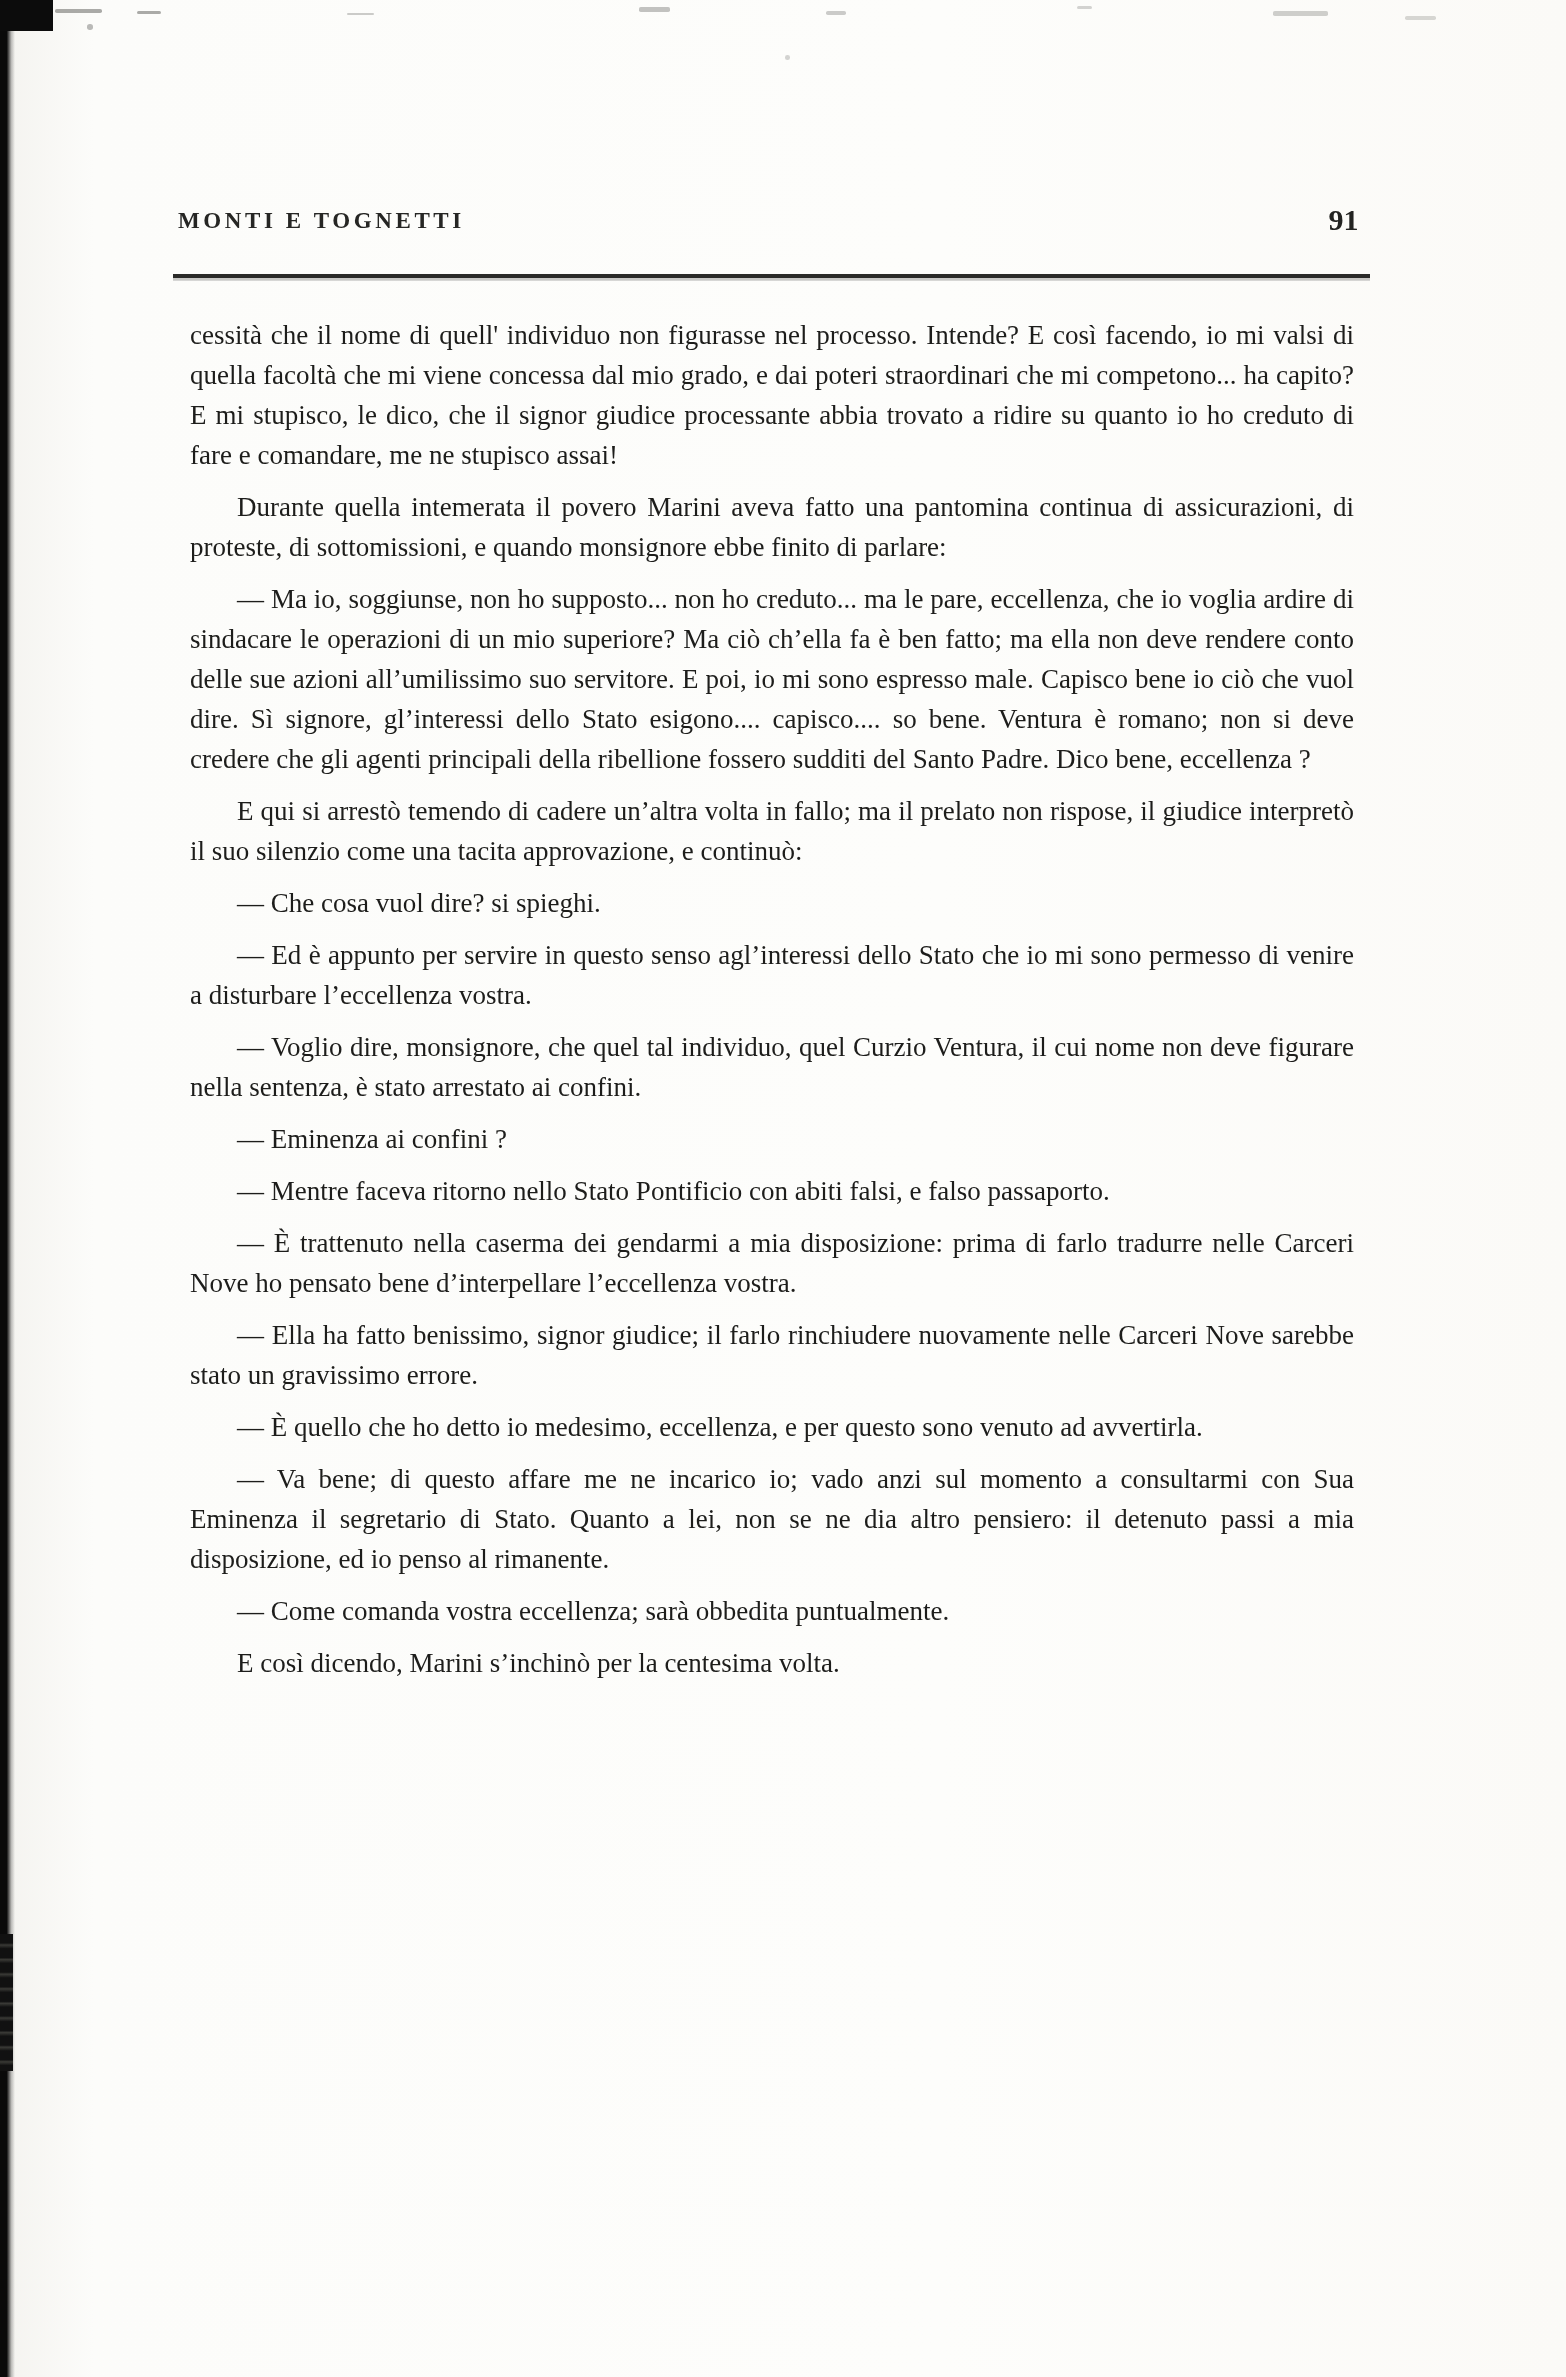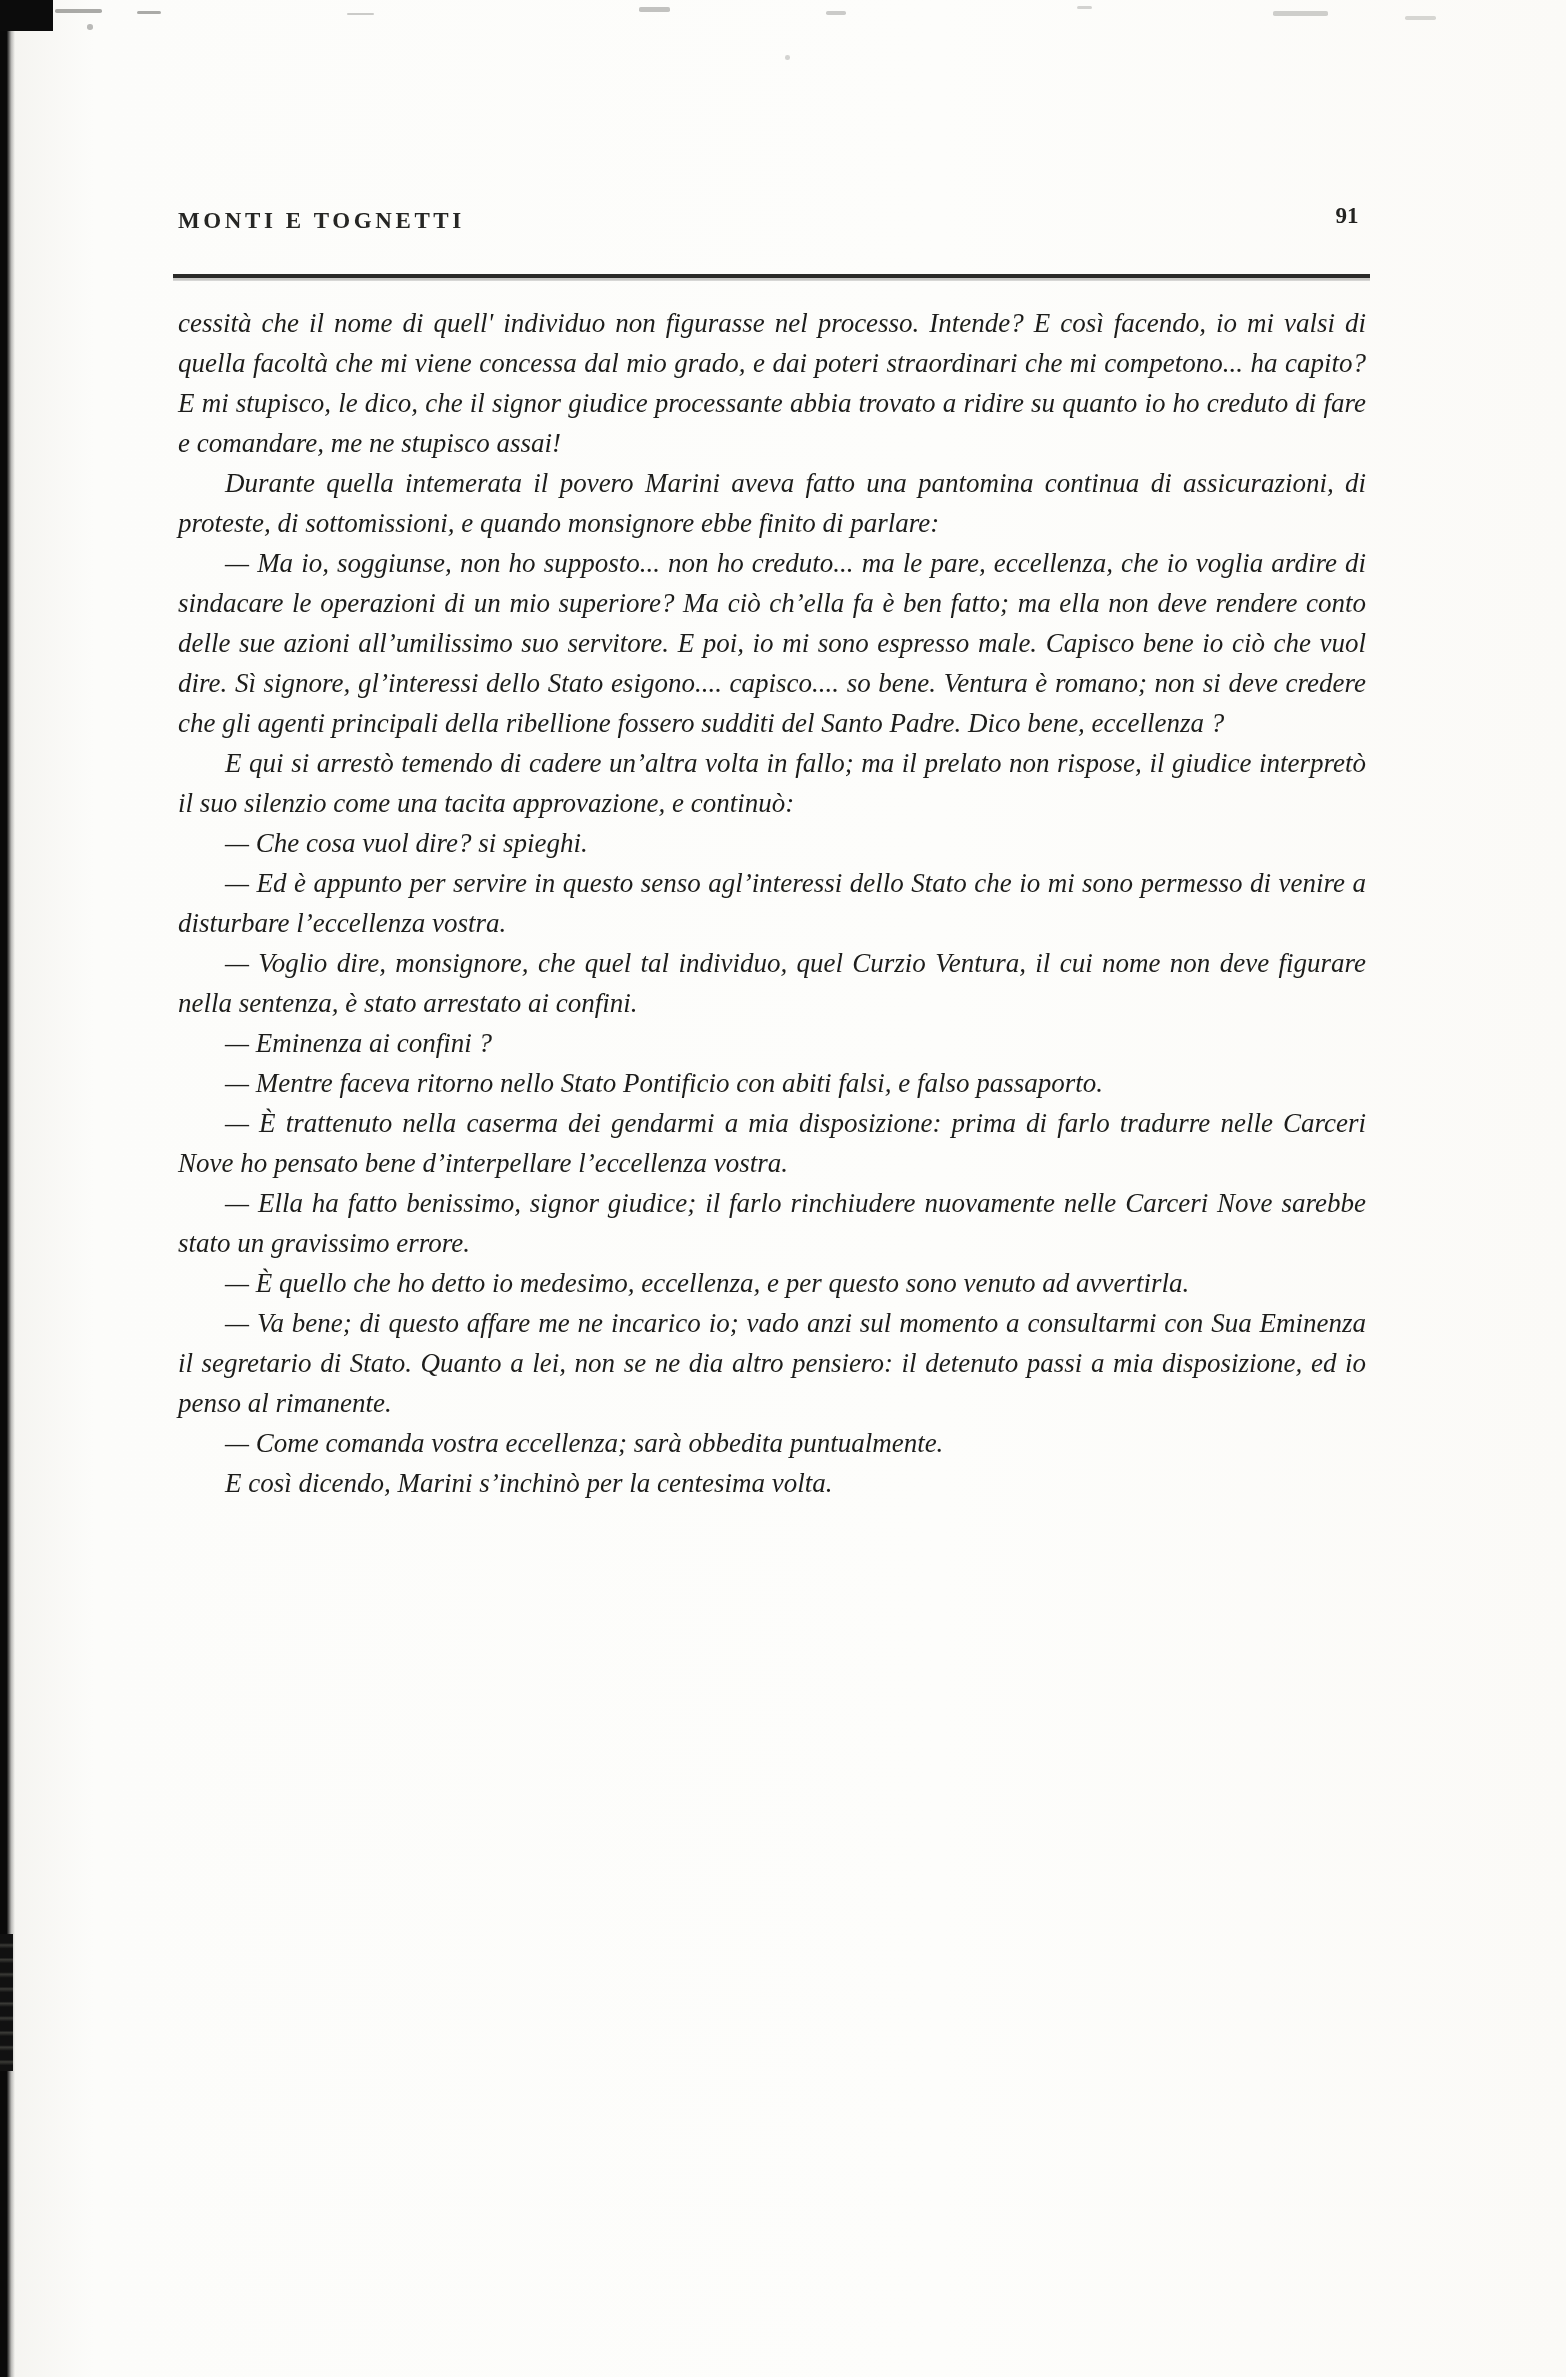--- a/index.html
+++ b/index.html
@@ -66,21 +66,21 @@
     text-align: left;
     font-size: 23px;
     font-weight: bold;
     letter-spacing: 3.6px;
     color: #262624;
   }
   .running-head .page-number {
     position: absolute;
     right: 5.5px;
     top: -5.5px;
-    font-size: 23px;
+    font-size: 30px;
     font-weight: bold;
     color: #232321;
     font-family: Liberation Serif, serif;
   }
   .head-rule {
     position: absolute;
     left: 173px;
     top: 274px;
     width: 1197px;
     height: 3.6px;
@@ -92,22 +92,21 @@
     position: absolute;
     left: 178px;
     top: 303px;
     width: 1188px;
     font-size: 27px;
     line-height: 40px;
     text-align: justify;
     color: #1d1d1b;
   }
   .text-block p {
-    margin: 0;
-    font-style: italic;
+    margin: 12px;
   }
   .text-block p.indent {
     text-indent: 47px;
   }
 </style>
 </head>
 <body>
 
 <div class="page">
 

